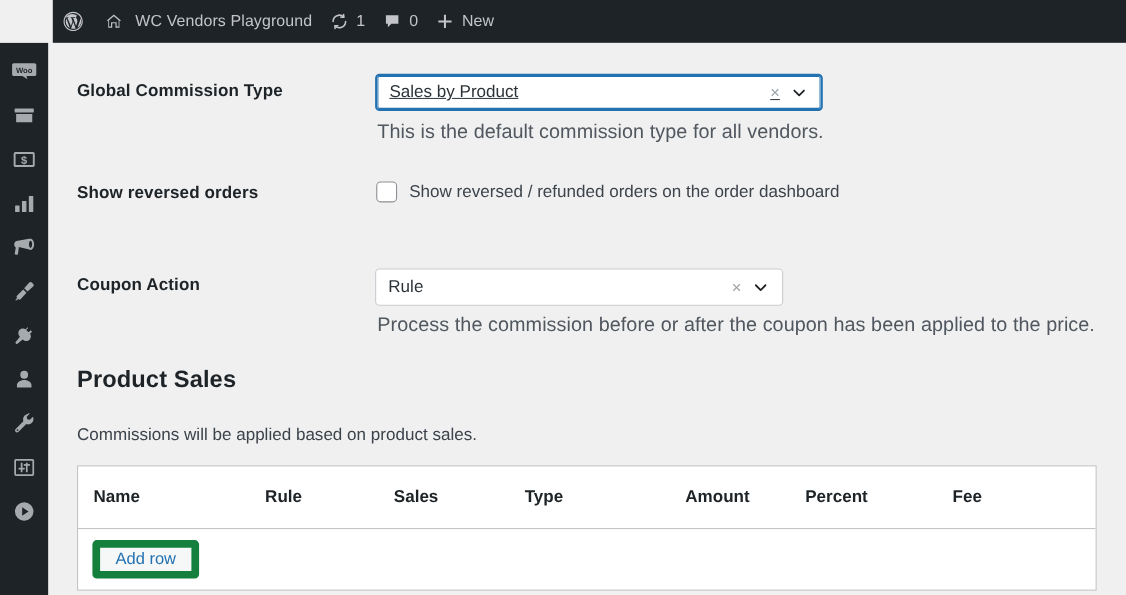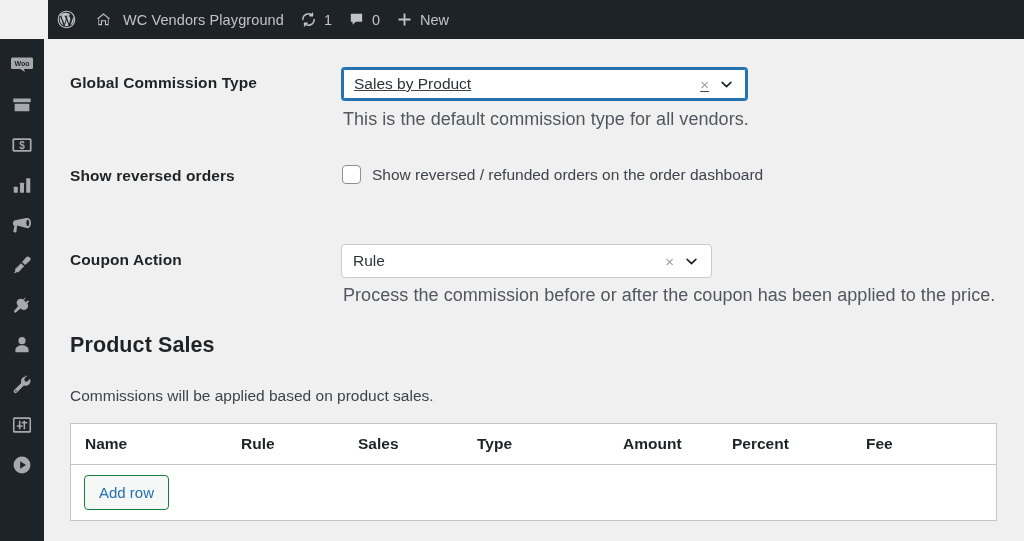--- a/index.html
+++ b/index.html
@@ -144,40 +144,40 @@
   #table-wrap {
     position: absolute;
     left: 26px; top: 384px;
     width: 927px;
     border: 1px solid #c3c4c7;
     background: #fff;
   }
   #thead {
     display: flex;
     align-items: center;
-    height: 41px;
+    height: 57px;
     border-bottom: 1px solid #c3c4c7;
   }
   #thead .th {
     font-size: 15.5px;
     font-weight: 600;
     color: #1d2327;
     position: absolute;
   }
   #tbody {
     position: relative;
     height: 55px;
   }
   #add-row-btn {
     position: absolute;
     left: 13px; top: 10px;
     height: 35px;
     padding: 0 14px;
     background: #f6f7f7;
-    border: 1px solid #15803d;
+    border: 7px solid #15803d;
     border-radius: 4px;
     color: #2271b1;
     font-size: 15px;
     font-family: "Liberation Sans", sans-serif;
     cursor: pointer;
     display: flex; align-items: center;
   }
 </style>
 </head>
 <body>

